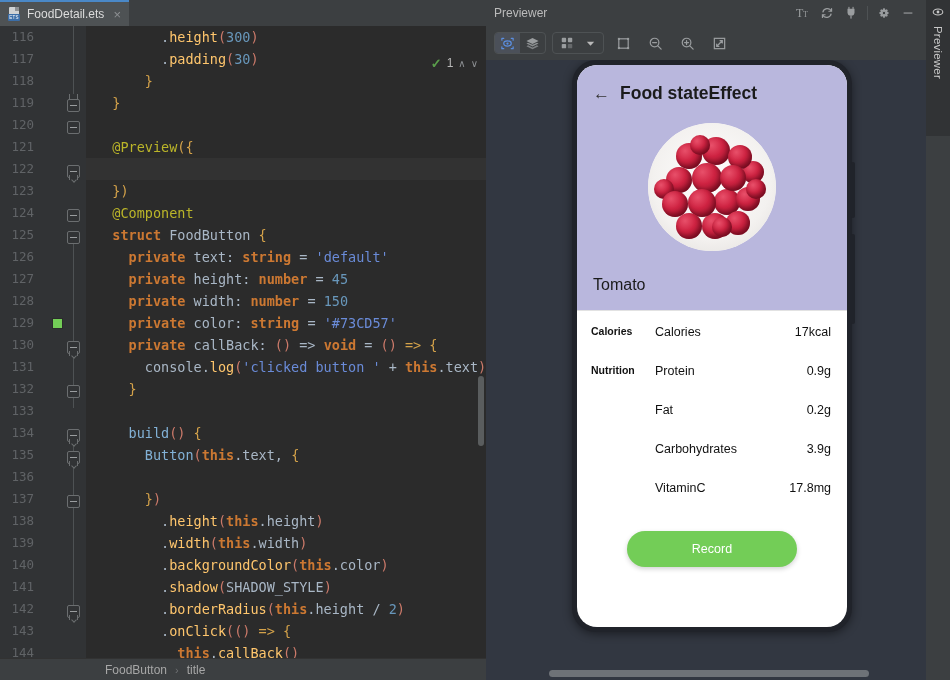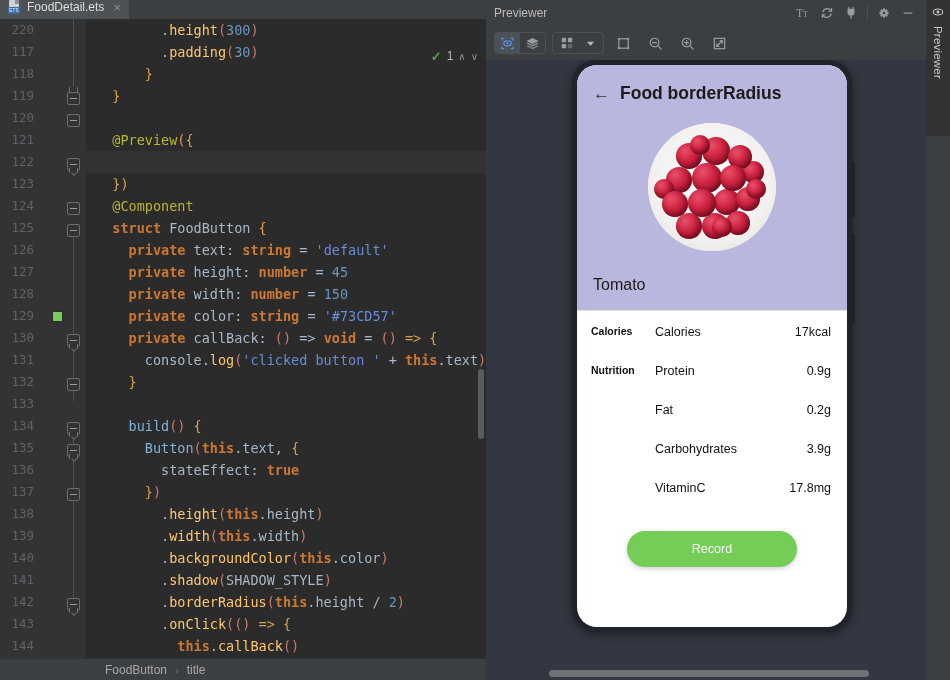--- a/index.html
+++ b/index.html
@@ -9,21 +9,21 @@
     font-family:"Liberation Sans", sans-serif;
     font-size:12px;
     color:#bbbbbb;
     -webkit-font-smoothing:antialiased;
   }
   .app { position:relative; width:950px; height:680px; display:flex; }
 
   
   .editor-pane { position:relative; width:486px; height:680px; background:#2b2b2b; display:flex; flex-direction:column; }
 
-  .tabbar { height:19px; background:#3c3f41; display:flex; align-items:flex-end; position:relative; }
+  .tabbar { height:26px; background:#3c3f41; display:flex; align-items:flex-end; position:relative; }
   .tabbar:after { content:""; position:absolute; left:0; right:0; bottom:0; height:0; }
   .tab {
     height:26px; display:flex; align-items:center; gap:6px;
     padding:0 8px 0 8px; background:#4e5254; color:#dcdcdc; font-size:12px;
     border-top:2px solid #4a88c7; position:relative;
   }
   .tab .ets-icon { width:13px; height:14px; position:relative; display:inline-block; }
   .tab .ets-icon .sheet { position:absolute; left:1px; top:0; width:10px; height:12px; background:#cfd2d4; border-radius:1px; }
   .tab .ets-icon .corner { position:absolute; right:2px; top:0; width:4px; height:4px; background:#8d9093; }
   .tab .ets-icon .badge {
@@ -156,21 +156,21 @@
       </div>
     </div>
 
     <div class="code-area">
       <div class="gutter-num"></div>
       <div class="gutter-mark"></div>
       <div class="gutter-fold"></div>
       <div class="editor-bg"></div>
 
       <div class="rows" id="rows">
-          <div class="row"><span class="hl"></span><span class="ln">220</span><span class="code"><span style="color: rgb(169, 183, 198);">        .</span><span style="color: rgb(255, 198, 109);">height</span><span style="color: rgb(204, 122, 106);">(</span><span style="color: rgb(104, 151, 187);">300</span><span style="color: rgb(204, 122, 106);">)</span></span></div>
+          <div class="row"><span class="hl"></span><span class="ln">116</span><span class="code"><span style="color: rgb(169, 183, 198);">        .</span><span style="color: rgb(255, 198, 109);">height</span><span style="color: rgb(204, 122, 106);">(</span><span style="color: rgb(104, 151, 187);">300</span><span style="color: rgb(204, 122, 106);">)</span></span></div>
           <div class="row"><span class="hl"></span><span class="ln">117</span><span class="code"><span style="color: rgb(169, 183, 198);">        .</span><span style="color: rgb(255, 198, 109);">padding</span><span style="color: rgb(204, 122, 106);">(</span><span style="color: rgb(104, 151, 187);">30</span><span style="color: rgb(204, 122, 106);">)</span></span></div>
           <div class="row"><span class="hl"></span><span class="ln">118</span><span class="code"><span style="color: rgb(212, 162, 74);">      }</span></span></div>
           <div class="row"><span class="hl"></span><span class="ln">119</span><span class="code"><span style="color: rgb(212, 162, 74);">  }</span></span></div>
           <div class="row"><span class="hl"></span><span class="ln">120</span><span class="code"><span style="color: rgb(169, 183, 198);"></span></span></div>
           <div class="row"><span class="hl"></span><span class="ln">121</span><span class="code"><span style="color: rgb(169, 183, 198);">  </span><span style="color: rgb(187, 181, 41);">@Preview</span><span style="color: rgb(212, 162, 74);">({</span></span></div>
           <div class="row current">
             <span class="hl"></span>
             <span class="ln">122</span>
           </div>
           <div class="row"><span class="hl"></span><span class="ln">123</span><span class="code"><span style="color: rgb(212, 162, 74);">  })</span></span></div>
@@ -179,21 +179,21 @@
           <div class="row"><span class="hl"></span><span class="ln">126</span><span class="code"><span style="color: rgb(169, 183, 198);">    </span><span style="color: rgb(204, 120, 50); font-weight: bold;">private</span><span style="color: rgb(169, 183, 198);"> text</span><span style="color: rgb(169, 183, 198);">: </span><span style="color: rgb(204, 120, 50); font-weight: bold;">string</span><span style="color: rgb(169, 183, 198);"> = </span><span style="color: rgb(106, 139, 216);">'default'</span></span></div>
           <div class="row"><span class="hl"></span><span class="ln">127</span><span class="code"><span style="color: rgb(169, 183, 198);">    </span><span style="color: rgb(204, 120, 50); font-weight: bold;">private</span><span style="color: rgb(169, 183, 198);"> height</span><span style="color: rgb(169, 183, 198);">: </span><span style="color: rgb(204, 120, 50); font-weight: bold;">number</span><span style="color: rgb(169, 183, 198);"> = </span><span style="color: rgb(104, 151, 187);">45</span></span></div>
           <div class="row"><span class="hl"></span><span class="ln">128</span><span class="code"><span style="color: rgb(169, 183, 198);">    </span><span style="color: rgb(204, 120, 50); font-weight: bold;">private</span><span style="color: rgb(169, 183, 198);"> width</span><span style="color: rgb(169, 183, 198);">: </span><span style="color: rgb(204, 120, 50); font-weight: bold;">number</span><span style="color: rgb(169, 183, 198);"> = </span><span style="color: rgb(104, 151, 187);">150</span></span></div>
           <div class="row"><span class="hl"></span><span class="ln">129</span><span class="code"><span style="color: rgb(169, 183, 198);">    </span><span style="color: rgb(204, 120, 50); font-weight: bold;">private</span><span style="color: rgb(169, 183, 198);"> color</span><span style="color: rgb(169, 183, 198);">: </span><span style="color: rgb(204, 120, 50); font-weight: bold;">string</span><span style="color: rgb(169, 183, 198);"> = </span><span style="color: rgb(106, 139, 216);">'#73CD57'</span></span></div>
           <div class="row"><span class="hl"></span><span class="ln">130</span><span class="code"><span style="color: rgb(169, 183, 198);">    </span><span style="color: rgb(204, 120, 50); font-weight: bold;">private</span><span style="color: rgb(169, 183, 198);"> callBack</span><span style="color: rgb(169, 183, 198);">: </span><span style="color: rgb(204, 122, 106);">()</span><span style="color: rgb(169, 183, 198);"> =&gt; </span><span style="color: rgb(204, 120, 50); font-weight: bold;">void</span><span style="color: rgb(169, 183, 198);"> = </span><span style="color: rgb(204, 122, 106);">()</span><span style="color: rgb(212, 162, 74);"> =&gt; {</span></span></div>
           <div class="row"><span class="hl"></span><span class="ln">131</span><span class="code"><span style="color: rgb(169, 183, 198);">      console</span><span style="color: rgb(169, 183, 198);">.</span><span style="color: rgb(255, 198, 109);">log</span><span style="color: rgb(204, 122, 106);">(</span><span style="color: rgb(106, 139, 216);">'clicked button '</span><span style="color: rgb(169, 183, 198);"> + </span><span style="color: rgb(204, 120, 50); font-weight: bold;">this</span><span style="color: rgb(169, 183, 198);">.text</span><span style="color: rgb(204, 122, 106);">)</span></span></div>
           <div class="row"><span class="hl"></span><span class="ln">132</span><span class="code"><span style="color: rgb(212, 162, 74);">    }</span></span></div>
           <div class="row"><span class="hl"></span><span class="ln">133</span><span class="code"><span style="color: rgb(169, 183, 198);"></span></span></div>
           <div class="row"><span class="hl"></span><span class="ln">134</span><span class="code"><span style="color: rgb(169, 183, 198);">    </span><span style="color: rgb(130, 177, 214);">build</span><span style="color: rgb(204, 122, 106);">()</span><span style="color: rgb(212, 162, 74);"> {</span></span></div>
           <div class="row"><span class="hl"></span><span class="ln">135</span><span class="code"><span style="color: rgb(169, 183, 198);">      </span><span style="color: rgb(130, 177, 214);">Button</span><span style="color: rgb(204, 122, 106);">(</span><span style="color: rgb(204, 120, 50); font-weight: bold;">this</span><span style="color: rgb(169, 183, 198);">.text, </span><span style="color: rgb(212, 162, 74);">{</span></span></div>
-          <div class="row"><span class="hl"></span><span class="ln">136</span><span class="code"><span style="color: rgb(169, 183, 198);">        stateEffect</span><span style="color: rgb(169, 183, 198);">: </span><span style="color: rgb(204, 120, 50); font-weight: bold;">true</span></span></div>
+          <div class="row"><span class="hl"></span><span class="ln">136</span></div>
           <div class="row"><span class="hl"></span><span class="ln">137</span><span class="code"><span style="color: rgb(212, 162, 74);">      }</span><span style="color: rgb(204, 122, 106);">)</span></span></div>
           <div class="row"><span class="hl"></span><span class="ln">138</span><span class="code"><span style="color: rgb(169, 183, 198);">        .</span><span style="color: rgb(255, 198, 109);">height</span><span style="color: rgb(204, 122, 106);">(</span><span style="color: rgb(204, 120, 50); font-weight: bold;">this</span><span style="color: rgb(169, 183, 198);">.height</span><span style="color: rgb(204, 122, 106);">)</span></span></div>
           <div class="row"><span class="hl"></span><span class="ln">139</span><span class="code"><span style="color: rgb(169, 183, 198);">        .</span><span style="color: rgb(255, 198, 109);">width</span><span style="color: rgb(204, 122, 106);">(</span><span style="color: rgb(204, 120, 50); font-weight: bold;">this</span><span style="color: rgb(169, 183, 198);">.width</span><span style="color: rgb(204, 122, 106);">)</span></span></div>
           <div class="row"><span class="hl"></span><span class="ln">140</span><span class="code"><span style="color: rgb(169, 183, 198);">        .</span><span style="color: rgb(255, 198, 109);">backgroundColor</span><span style="color: rgb(204, 122, 106);">(</span><span style="color: rgb(204, 120, 50); font-weight: bold;">this</span><span style="color: rgb(169, 183, 198);">.color</span><span style="color: rgb(204, 122, 106);">)</span></span></div>
           <div class="row"><span class="hl"></span><span class="ln">141</span><span class="code"><span style="color: rgb(169, 183, 198);">        .</span><span style="color: rgb(255, 198, 109);">shadow</span><span style="color: rgb(204, 122, 106);">(</span><span style="color: rgb(169, 183, 198);">SHADOW_STYLE</span><span style="color: rgb(204, 122, 106);">)</span></span></div>
           <div class="row"><span class="hl"></span><span class="ln">142</span><span class="code"><span style="color: rgb(169, 183, 198);">        .</span><span style="color: rgb(255, 198, 109);">borderRadius</span><span style="color: rgb(204, 122, 106);">(</span><span style="color: rgb(204, 120, 50); font-weight: bold;">this</span><span style="color: rgb(169, 183, 198);">.height / </span><span style="color: rgb(104, 151, 187);">2</span><span style="color: rgb(204, 122, 106);">)</span></span></div>
           <div class="row"><span class="hl"></span><span class="ln">143</span><span class="code"><span style="color: rgb(169, 183, 198);">        .</span><span style="color: rgb(255, 198, 109);">onClick</span><span style="color: rgb(204, 122, 106);">(</span><span style="color: rgb(204, 122, 106);">()</span><span style="color: rgb(212, 162, 74);"> =&gt; {</span></span></div>
           <div class="row"><span class="hl"></span><span class="ln">144</span><span class="code"><span style="color: rgb(169, 183, 198);">          </span><span style="color: rgb(204, 120, 50); font-weight: bold;">this</span><span style="color: rgb(169, 183, 198);">.</span><span style="color: rgb(255, 198, 109);">callBack</span><span style="color: rgb(204, 122, 106);">()</span></span></div>
         </div>
 
@@ -388,21 +388,21 @@
       <div class="phone-shadow">
         <div class="phone-frame">
           <div class="phone-btn" style="top:102px;height:56px"></div>
           <div class="phone-btn" style="top:174px;height:90px"></div>
 
           <div class="phone-screen">
 
             <div class="app-hero">
               <div class="hero-top">
                 <span class="back-arrow">←</span>
-                <span class="hero-title">Food borderRadius</span>
+                <span class="hero-title">Food stateEffect</span>
               </div>
               <div class="food-img">
                 <span class="bowl"></span>
                 <span id="berries"><span class="berry" style="left: 28px; top: 20px; width: 26px; height: 26px; background: radial-gradient(circle at 35% 30%, rgb(232, 80, 106) 0%, rgb(207, 35, 66) 42%, rgb(142, 16, 40) 100%); box-shadow: rgba(70, 0, 15, 0.55) -2px -3px 5px inset; z-index: 1;"></span><span class="berry" style="left: 54px; top: 14px; width: 28px; height: 28px; background: radial-gradient(circle at 35% 30%, rgb(232, 80, 106) 0%, rgb(207, 35, 66) 42%, rgb(142, 16, 40) 100%); box-shadow: rgba(70, 0, 15, 0.55) -2px -3px 5px inset; z-index: 2;"></span><span class="berry" style="left: 80px; top: 22px; width: 24px; height: 24px; background: radial-gradient(circle at 35% 30%, rgb(232, 80, 106) 0%, rgb(207, 35, 66) 42%, rgb(142, 16, 40) 100%); box-shadow: rgba(70, 0, 15, 0.55) -2px -3px 5px inset; z-index: 3;"></span><span class="berry" style="left: 18px; top: 44px; width: 26px; height: 26px; background: radial-gradient(circle at 35% 30%, rgb(232, 80, 106) 0%, rgb(207, 35, 66) 42%, rgb(142, 16, 40) 100%); box-shadow: rgba(70, 0, 15, 0.55) -2px -3px 5px inset; z-index: 1;"></span><span class="berry" style="left: 44px; top: 40px; width: 30px; height: 30px; background: radial-gradient(circle at 35% 30%, rgb(232, 80, 106) 0%, rgb(207, 35, 66) 42%, rgb(142, 16, 40) 100%); box-shadow: rgba(70, 0, 15, 0.55) -2px -3px 5px inset; z-index: 2;"></span><span class="berry" style="left: 72px; top: 42px; width: 26px; height: 26px; background: radial-gradient(circle at 35% 30%, rgb(232, 80, 106) 0%, rgb(207, 35, 66) 42%, rgb(142, 16, 40) 100%); box-shadow: rgba(70, 0, 15, 0.55) -2px -3px 5px inset; z-index: 3;"></span><span class="berry" style="left: 94px; top: 38px; width: 22px; height: 22px; background: radial-gradient(circle at 35% 30%, rgb(232, 80, 106) 0%, rgb(207, 35, 66) 42%, rgb(142, 16, 40) 100%); box-shadow: rgba(70, 0, 15, 0.55) -2px -3px 5px inset; z-index: 1;"></span><span class="berry" style="left: 14px; top: 68px; width: 26px; height: 26px; background: radial-gradient(circle at 35% 30%, rgb(232, 80, 106) 0%, rgb(207, 35, 66) 42%, rgb(142, 16, 40) 100%); box-shadow: rgba(70, 0, 15, 0.55) -2px -3px 5px inset; z-index: 2;"></span><span class="berry" style="left: 40px; top: 66px; width: 28px; height: 28px; background: radial-gradient(circle at 35% 30%, rgb(232, 80, 106) 0%, rgb(207, 35, 66) 42%, rgb(142, 16, 40) 100%); box-shadow: rgba(70, 0, 15, 0.55) -2px -3px 5px inset; z-index: 3;"></span><span class="berry" style="left: 66px; top: 66px; width: 26px; height: 26px; background: radial-gradient(circle at 35% 30%, rgb(232, 80, 106) 0%, rgb(207, 35, 66) 42%, rgb(142, 16, 40) 100%); box-shadow: rgba(70, 0, 15, 0.55) -2px -3px 5px inset; z-index: 1;"></span><span class="berry" style="left: 88px; top: 64px; width: 24px; height: 24px; background: radial-gradient(circle at 35% 30%, rgb(232, 80, 106) 0%, rgb(207, 35, 66) 42%, rgb(142, 16, 40) 100%); box-shadow: rgba(70, 0, 15, 0.55) -2px -3px 5px inset; z-index: 2;"></span><span class="berry" style="left: 28px; top: 90px; width: 26px; height: 26px; background: radial-gradient(circle at 35% 30%, rgb(232, 80, 106) 0%, rgb(207, 35, 66) 42%, rgb(142, 16, 40) 100%); box-shadow: rgba(70, 0, 15, 0.55) -2px -3px 5px inset; z-index: 3;"></span><span class="berry" style="left: 54px; top: 90px; width: 26px; height: 26px; background: radial-gradient(circle at 35% 30%, rgb(232, 80, 106) 0%, rgb(207, 35, 66) 42%, rgb(142, 16, 40) 100%); box-shadow: rgba(70, 0, 15, 0.55) -2px -3px 5px inset; z-index: 1;"></span><span class="berry" style="left: 78px; top: 88px; width: 24px; height: 24px; background: radial-gradient(circle at 35% 30%, rgb(232, 80, 106) 0%, rgb(207, 35, 66) 42%, rgb(142, 16, 40) 100%); box-shadow: rgba(70, 0, 15, 0.55) -2px -3px 5px inset; z-index: 2;"></span><span class="berry" style="left: 42px; top: 12px; width: 20px; height: 20px; background: radial-gradient(circle at 35% 30%, rgb(232, 80, 106) 0%, rgb(207, 35, 66) 42%, rgb(142, 16, 40) 100%); box-shadow: rgba(70, 0, 15, 0.55) -2px -3px 5px inset; z-index: 3;"></span><span class="berry" style="left: 6px; top: 56px; width: 20px; height: 20px; background: radial-gradient(circle at 35% 30%, rgb(232, 80, 106) 0%, rgb(207, 35, 66) 42%, rgb(142, 16, 40) 100%); box-shadow: rgba(70, 0, 15, 0.55) -2px -3px 5px inset; z-index: 1;"></span><span class="berry" style="left: 98px; top: 56px; width: 20px; height: 20px; background: radial-gradient(circle at 35% 30%, rgb(232, 80, 106) 0%, rgb(207, 35, 66) 42%, rgb(142, 16, 40) 100%); box-shadow: rgba(70, 0, 15, 0.55) -2px -3px 5px inset; z-index: 2;"></span><span class="berry" style="left: 64px; top: 94px; width: 20px; height: 20px; background: radial-gradient(circle at 35% 30%, rgb(232, 80, 106) 0%, rgb(207, 35, 66) 42%, rgb(142, 16, 40) 100%); box-shadow: rgba(70, 0, 15, 0.55) -2px -3px 5px inset; z-index: 3;"></span></span>
               </div>
               <div class="food-name">Tomato</div>
             </div>
 
             <div class="divider"></div>
 

